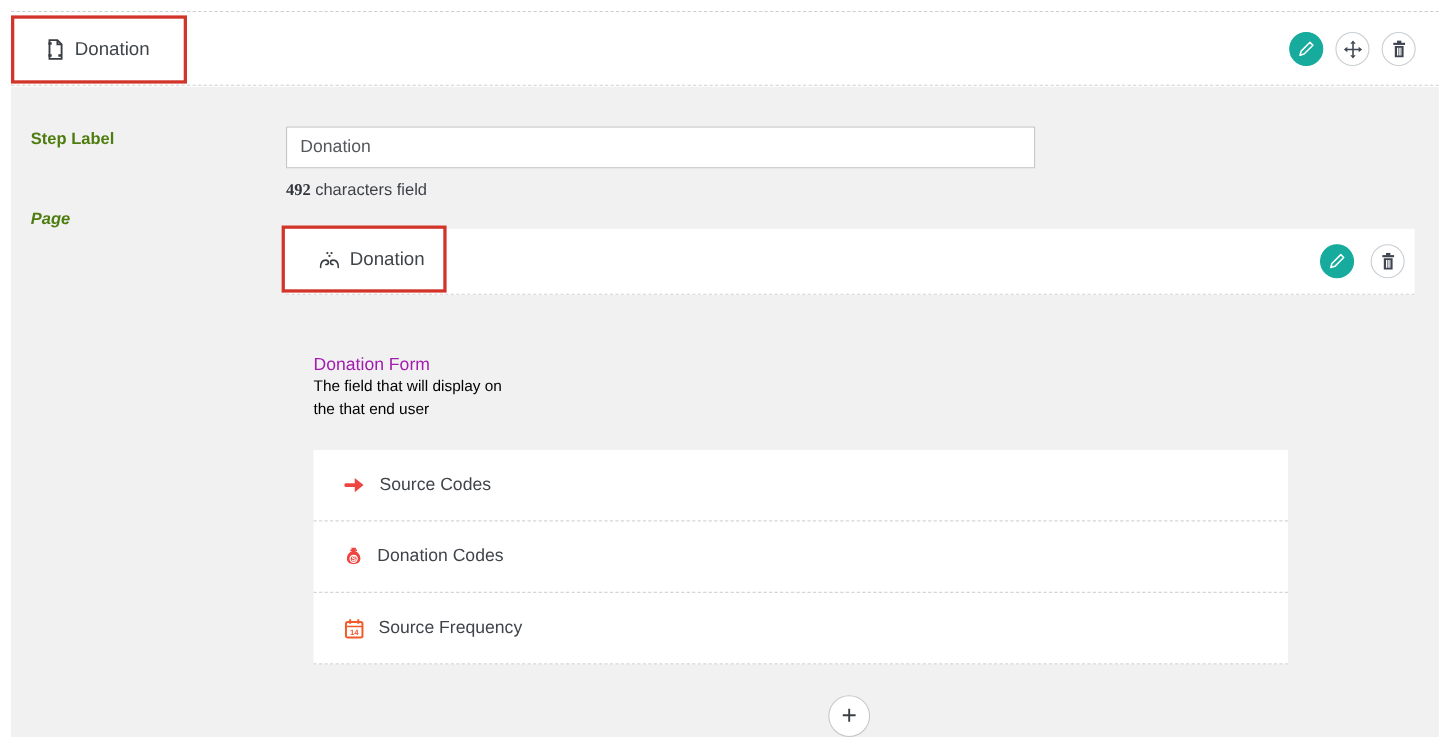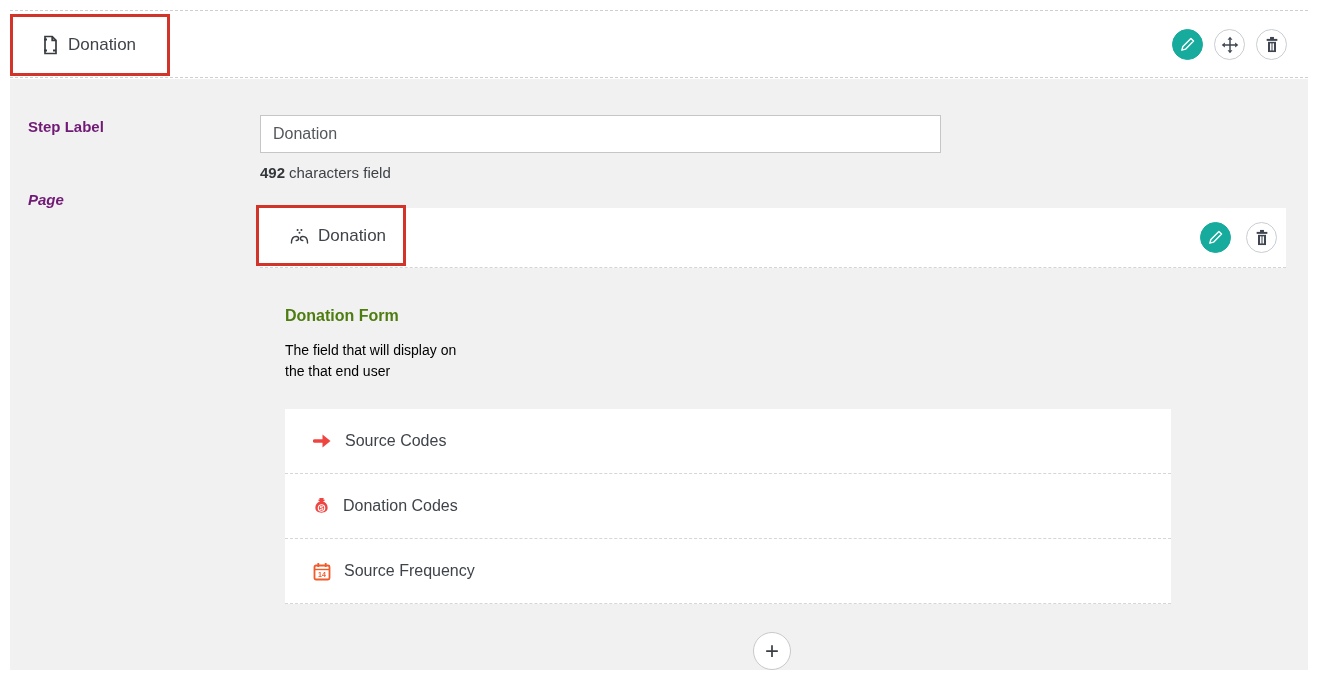--- a/index.html
+++ b/index.html
@@ -24,44 +24,44 @@
     background:#ffffff; border:1px solid #c9ced2;
     display:flex; align-items:center; justify-content:center; cursor:pointer;
   }
   .circle-btn.teal { background:#16ab9c; border-color:#16ab9c; }
 
   
   .step-body {
     position:absolute; left:10px; top:79px; width:1298px; height:591px;
     background:#f1f1f2;
   }
-  .field-label { position:absolute; font-size:15px; font-weight:700; color:#701a75; }
+  .field-label { position:absolute; font-size:15px; font-weight:700; color:#4d7c0f; }
 
   .text-input {
     position:absolute; left:250px; top:36px; width:681px; height:38px;
     background:#ffffff; border:1px solid #c6c6c6; outline:none;
     padding:0 12px; font-size:16px; color:#54575c;
     font-family:"Liberation Sans", sans-serif;
   }
   .chars-left { position:absolute; left:250px; top:85px; font-size:15px; color:#3e4247; }
-  .chars-left b { color:#33373b; margin-right:4px; }
+  .chars-left b { color:#33373b; margin-right:4px;font-family:Liberation Serif, serif; }
 
   
   .page-card-header {
     position:absolute; left:250px; top:129px; width:1026px; height:60px;
     background:#ffffff; border-bottom:1px dashed #d4d4d4;
   }
   .page-title-box {
     position:absolute; left:-4px; top:-3px; width:150px; height:61px;
     display:flex; align-items:center; gap:9px; padding-left:31px;
     background:#ffffff;
   }
   .page-title { font-size:17px; color:#3f4449; }
 
-  .section-heading { position:absolute; left:275px; top:228px; font-size:16px; font-weight:700; color:#4d7c0f; }
+  .section-heading { position:absolute; left:275px; top:244px; font-size:16px; font-weight:400; color:#a21caf; }
   .section-desc { position:absolute; left:275px; top:261px; font-size:14px; color:#000000; line-height:21px; }
 
   .field-list {
     position:absolute; left:275px; top:330px; width:886px;
     background:#ffffff;
   }
   .field-row {
     height:65px; display:flex; align-items:center; gap:13px; padding-left:28px;
     border-bottom:1px dashed #d6d6d6; cursor:pointer;
   }

